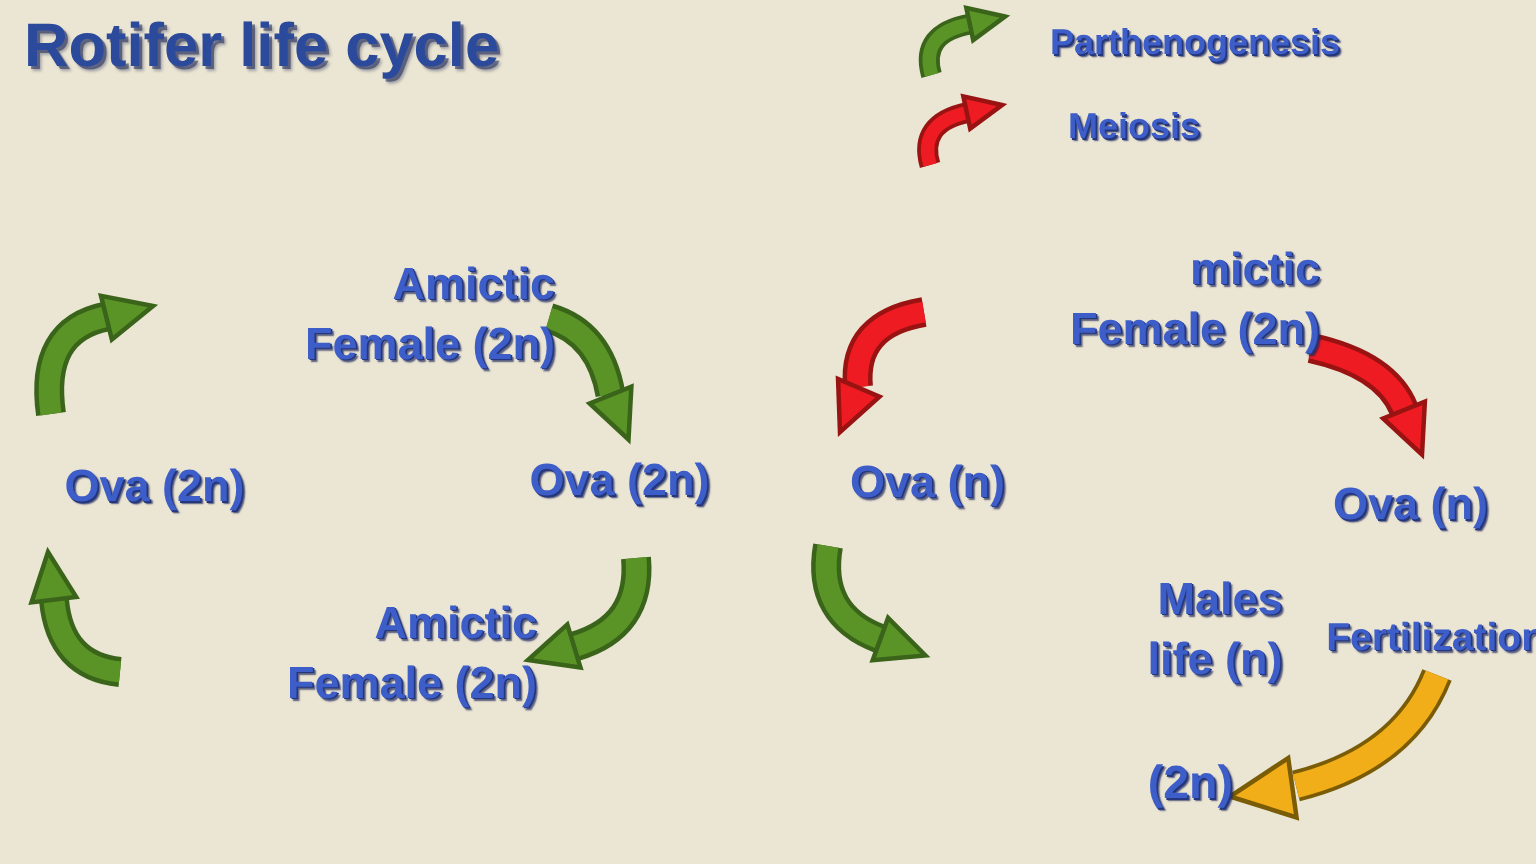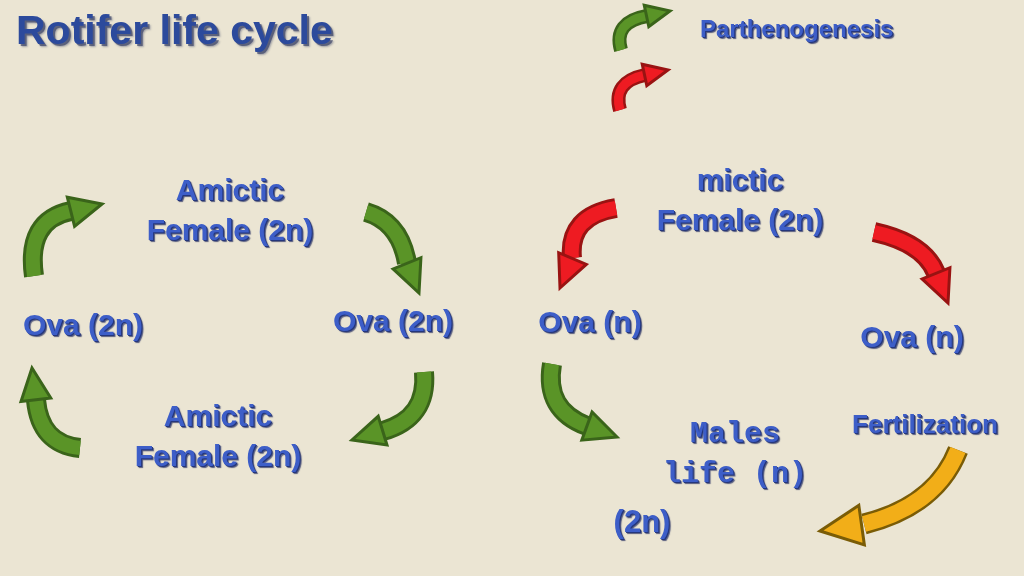--- a/index.html
+++ b/index.html
@@ -22,21 +22,21 @@
   }
   .stage{position:absolute;inset:0;width:1024px;height:576px;}
   svg.arrows{position:absolute;left:0;top:0;width:1024px;height:576px;pointer-events:none;}
 
   .label{
     position:absolute;
     color:var(--label-blue);
     font-weight:bold;
     font-size:30px;
     line-height:40px;
-    text-align:center;
+    text-align:right;
     text-shadow:1px 1px 0 var(--label-shadow), 2px 2px 1px rgba(25,35,90,.7);
     letter-spacing:0px;
     white-space:nowrap;
   }
   .title{
     position:absolute;left:16px;top:6px;
     color:var(--title-blue);
     font-weight:bold;font-size:41px;line-height:48px;
     text-shadow:2px 2px 0 rgba(30,40,85,.55), 3px 3px 2px rgba(30,40,85,.35);
     white-space:nowrap;
@@ -124,20 +124,21 @@
     <g class="y">
       <path class="a-outline" d="M 958 450 Q 936 506 864 524"></path>
       <path class="a-body" d="M 958 450 Q 936 506 864 524"></path>
       <polygon class="a-head" points="0,0 -42,-20 -42,20" transform="translate(820,531) rotate(172)"></polygon>
     </g>
   </svg>
 
   <div class="title">Rotifer life cycle</div>
 
   <div class="legend-label" style="left:700px;top:12px;">Parthenogenesis</div>
+  <div class="legend-label" style="left:712px;top:68px;">Meiosis</div>
 
   <div class="label" style="left:90px;top:170px;width:280px;">
     <div>Amictic</div>
     <div>Female (2n)</div>
   </div>
 
   <div class="label" style="left:3px;top:305px;width:160px;">
     <div>Ova (2n)</div>
   </div>
 
@@ -156,21 +157,21 @@
   </div>
 
   <div class="label" style="left:510px;top:302px;width:160px;">
     <div>Ova (n)</div>
   </div>
 
   <div class="label" style="left:832px;top:317px;width:160px;">
     <div>Ova (n)</div>
   </div>
 
-  <div class="label" style="left:615px;top:414px;width:240px;font-family:Liberation Mono, monospace;">
+  <div class="label" style="left:615px;top:380px;width:240px;">
     <div>Males</div>
     <div>life (n)</div>
   </div>
 
   <div class="label small" style="left:820px;top:409px;width:210px;">
     <div>Fertilization</div>
   </div>
 
   <div class="label dz" style="left:462px;top:502px;width:360px;">
     <div>(2n)</div>

